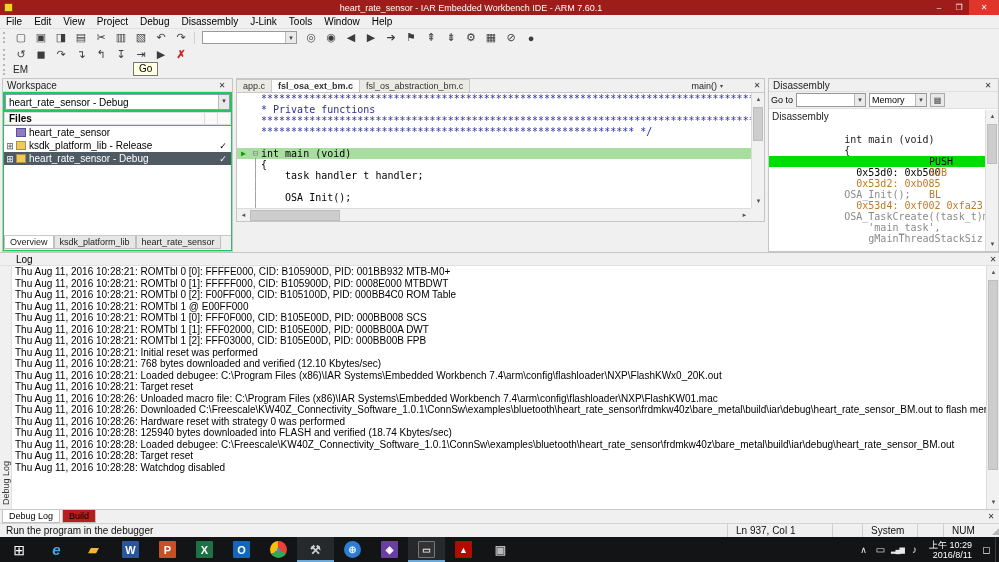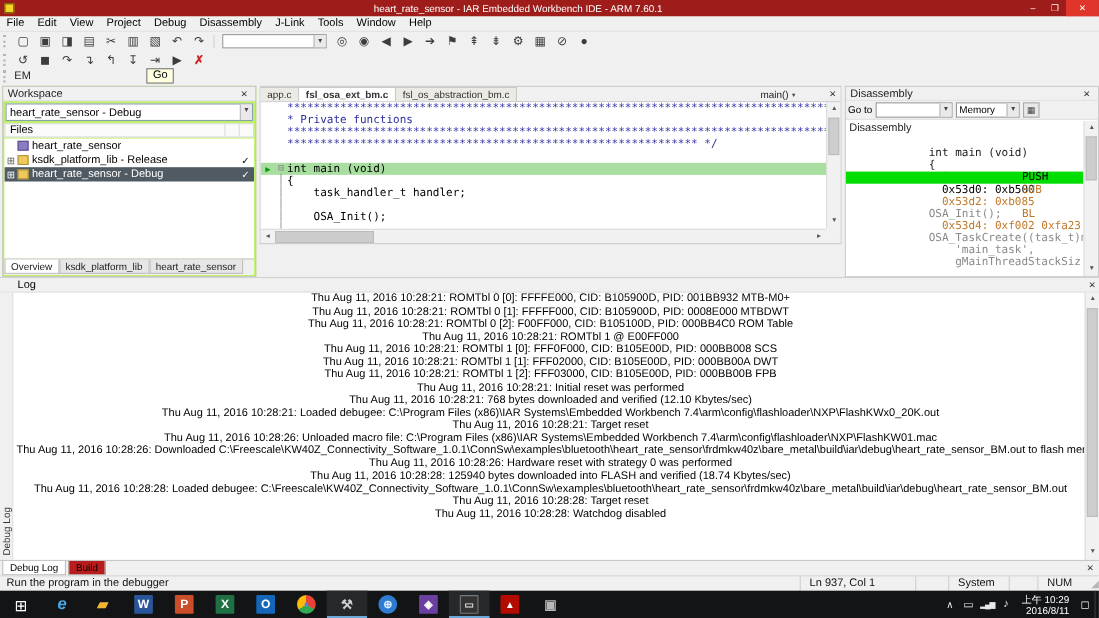--- a/index.html
+++ b/index.html
@@ -32,23 +32,23 @@
   #toolbar-extra .xlabel{font-size:10px;color:#222;margin-left:2px;}
 
   #tooltip{position:absolute;left:133px;top:62px;background:#ffffe1;border:1px solid #767676;font-size:10px;padding:0 5px;height:14px;line-height:12px;z-index:60;}
 
   
   .panel{position:absolute;background:#fff;border:1px solid #c6c6c6;}
   .caption{height:13px;display:flex;align-items:center;font-size:10px;padding:0 4px;color:#222;background:#f0f0f0;border-bottom:1px solid #e0e0e0;}
   .cap-close{margin-left:auto;width:12px;text-align:center;font-size:8px;color:#333;}
 
   
-  #workspace{left:2px;top:78px;width:231px;height:174px;background:#bef264;}
+  #workspace{left:2px;top:78px;width:231px;height:174px;background:#22c55e;}
   .ws-combo{margin:2px;height:16px;border:1px solid #8a9cb0;background:#fff;display:flex;align-items:center;font-size:10px;padding-left:3px;}
-  .files-header{height:13px;margin:0 1px;background:#fafafa;border:1px solid #dcdcdc;display:flex;font-size:10px;align-items:center;}
+  .files-header{height:13px;margin:0 1px;background:#fafafa;border:1px solid #dcdcdc;display:flex;font-size:10px;align-items:center;font-weight:bold;}
   .fh-label{padding-left:4px;flex:1;}
   .fh-col{width:13px;border-left:1px solid #dcdcdc;height:100%;}
   .tree{position:absolute;top:47px;bottom:16px;left:1px;right:1px;background:#fff;overflow:hidden;}
   .tree-row{height:13px;display:flex;align-items:center;font-size:10px;white-space:nowrap;}
   .tree-row.selected{background:#4f5a63;color:#fff;}
   .expander{width:12px;text-align:center;font-size:9px;color:#555;flex:none;}
   .tree-row.selected .expander{color:#fff;}
   .node-icon{width:10px;height:9px;margin:0 3px 0 0;flex:none;}
   .node-icon.ws{background:#8d7cc4;border:1px solid #5d4f91;}
   .node-icon.lib{background:#f0c95c;border:1px solid #b09040;}
@@ -99,21 +99,21 @@
   .dline.instr{color:#c07828;}
   .dline.plain{color:#1a1a1a;}
   .dline.current{background:#00dd00;color:#000;}
   .dmn{position:absolute;left:160px;top:0;}
 
   
   #logpanel{position:absolute;left:0;top:252px;width:999px;height:257px;background:#fff;border-top:1px solid #c6c6c6;}
   .log-caption{height:13px;background:#f0f0f0;display:flex;align-items:center;padding-left:16px;font-size:10px;border-bottom:1px solid #e0e0e0;}
   .log-side{position:absolute;left:0;top:13px;bottom:0;width:12px;background:#f0f0f0;border-right:1px solid #e0e0e0;}
   .log-side span{position:absolute;bottom:4px;left:1px;writing-mode:vertical-rl;transform:rotate(180deg);font-size:9px;color:#333;}
-  .log-body{position:absolute;left:12px;top:13px;right:13px;bottom:0;overflow:hidden;text-align:center;}
+  .log-body{position:absolute;left:12px;top:13px;right:13px;bottom:0;overflow:hidden;}
   .log-entry{font-size:10px;line-height:11.5px;white-space:nowrap;padding-left:3px;}
   #logpanel .vscroll{top:13px;bottom:0;}
 
   
   #bottom-tabs{position:absolute;left:0;top:509px;width:999px;height:14px;background:#f0f0f0;border-top:1px solid #c8c8c8;display:flex;align-items:center;}
   .btab{font-size:9px;padding:0 6px;height:13px;line-height:12px;border:1px solid #c0c0c0;border-top:none;background:#b91c1c;margin-left:2px;}
   .btab.active{background:#fff;}
   .bt-close{margin-left:auto;width:16px;text-align:center;font-size:8px;color:#333;}
 
   

